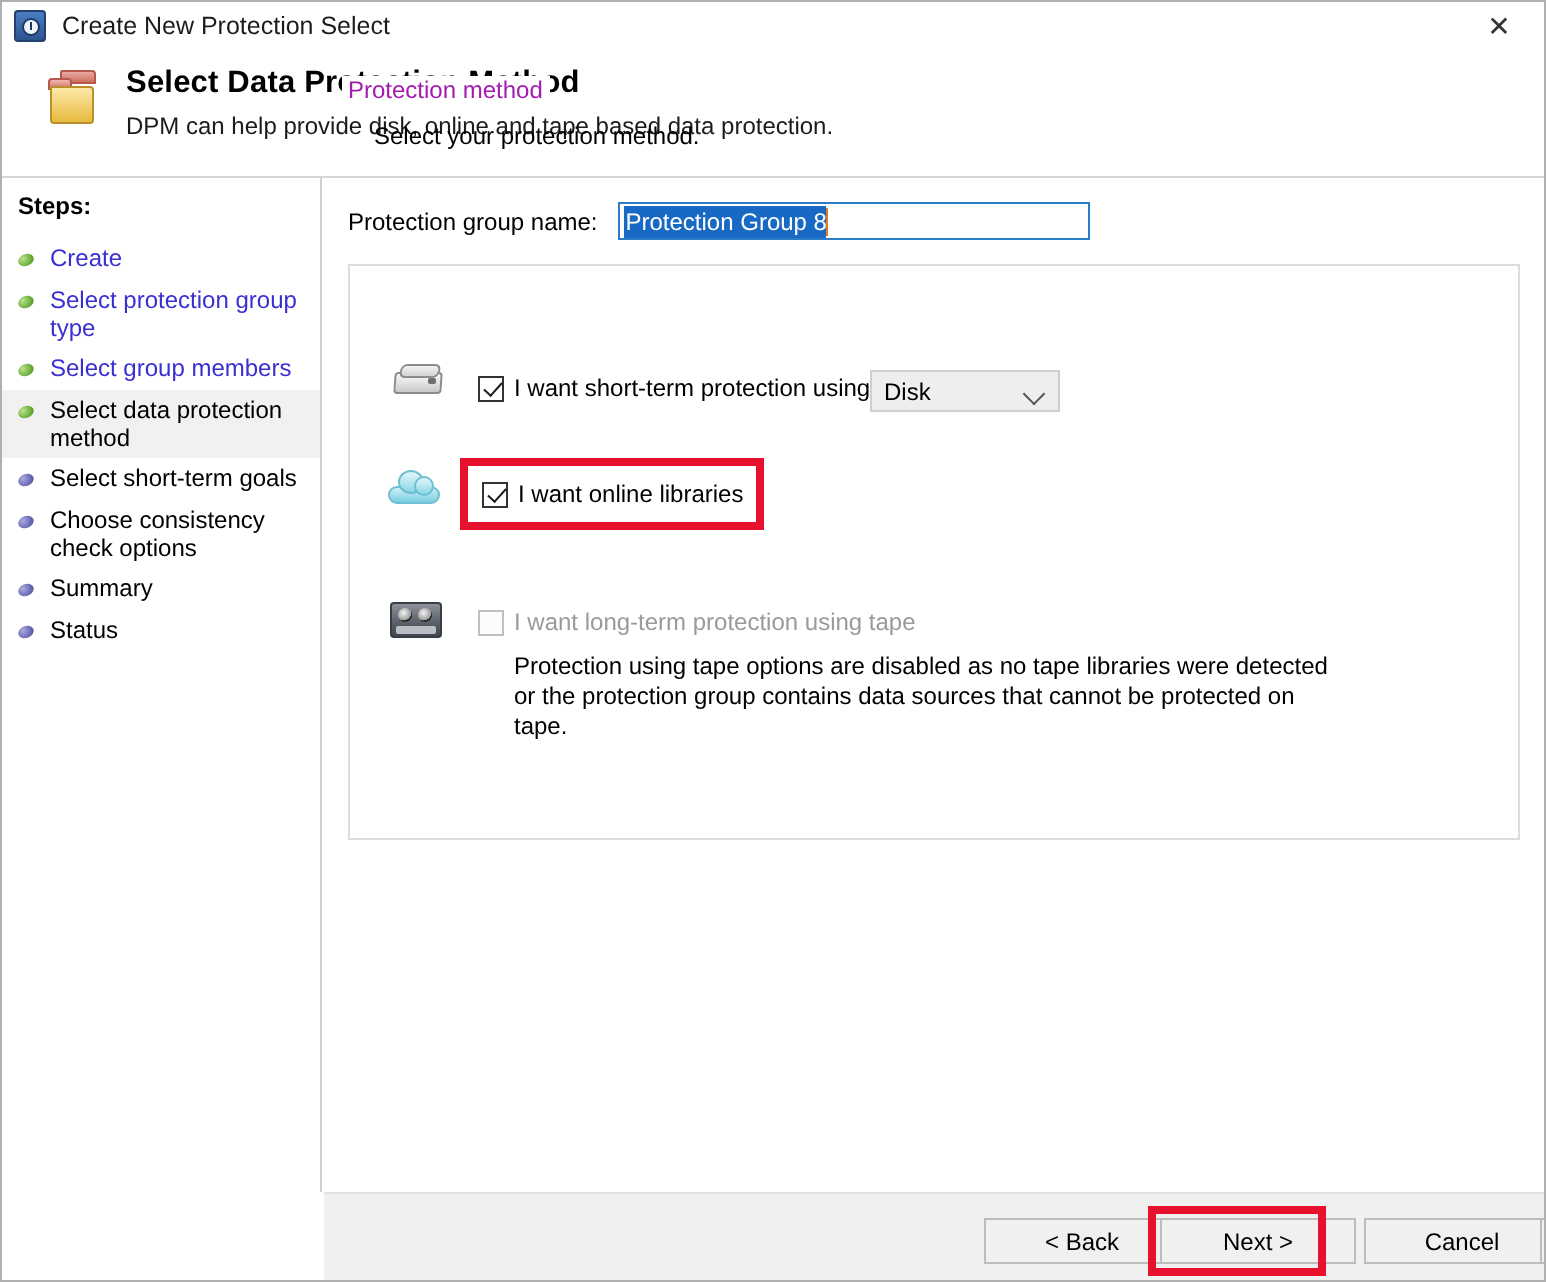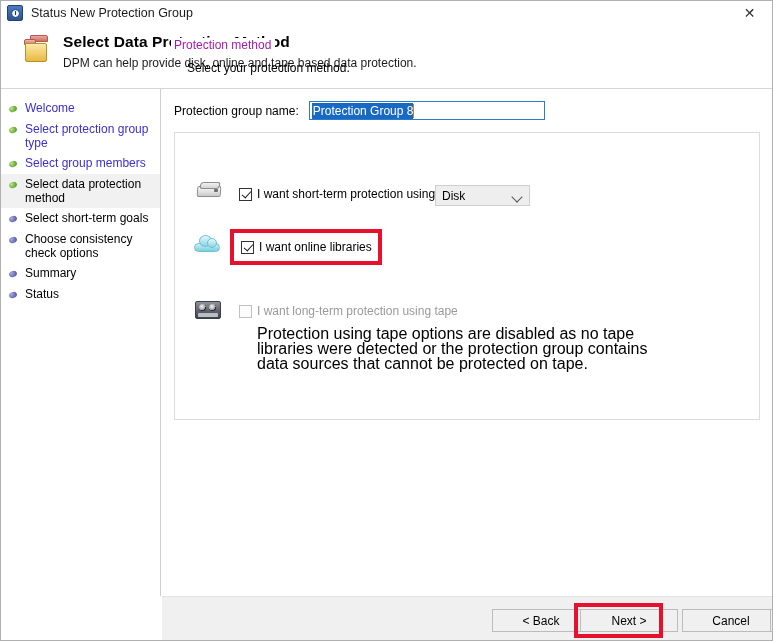--- a/index.html
+++ b/index.html
@@ -438,21 +438,21 @@
   .row-tape {
     position: absolute;
     left: 238px; top: 303px;
     display: flex;
     align-items: flex-start;
   }
   .tape-note {
     position: absolute;
     left: 256px; top: 325px;
     width: 408px;
-    font-size: 16px;
+    font-size: 12px;
     line-height: 15px;
     color: #000000;
   }
 
   
   .footer {
     position: absolute;
     left: 161px; top: 595px;
     width: 610px;
     height: 45px;
@@ -497,40 +497,41 @@
     z-index: 1;
   }
 </style>
 </head>
 <body>
 
 <div class="window">
 
   <div class="titlebar">
     <div class="titlebar-icon"></div>
-    <div class="titlebar-text">Status New Protection Group</div>
+    <div class="titlebar-text">Create New Protection Select</div>
     <div class="titlebar-close">✕</div>
   </div>
 
   <div class="header">
     <div class="header-icon">
       <div class="folder-back"></div>
       <div class="folder-tab"></div>
       <div class="folder-front"></div>
     </div>
     <div class="header-title">Select Data Protection Method</div>
     <div class="header-sub">DPM can help provide disk, online and tape based data protection.</div>
   </div>
 
   <div class="sidebar">
+    <div class="steps-label">Steps:</div>
     <div class="steps-list">
 
       <div class="step">
         <span class="step-bullet done"></span>
-        <span class="step-label link">Welcome</span>
+        <span class="step-label link">Create</span>
       </div>
 
       <div class="step">
         <span class="step-bullet done"></span>
         <span class="step-label link">Select protection group type</span>
       </div>
 
       <div class="step">
         <span class="step-bullet done"></span>
         <span class="step-label link">Select group members</span>

